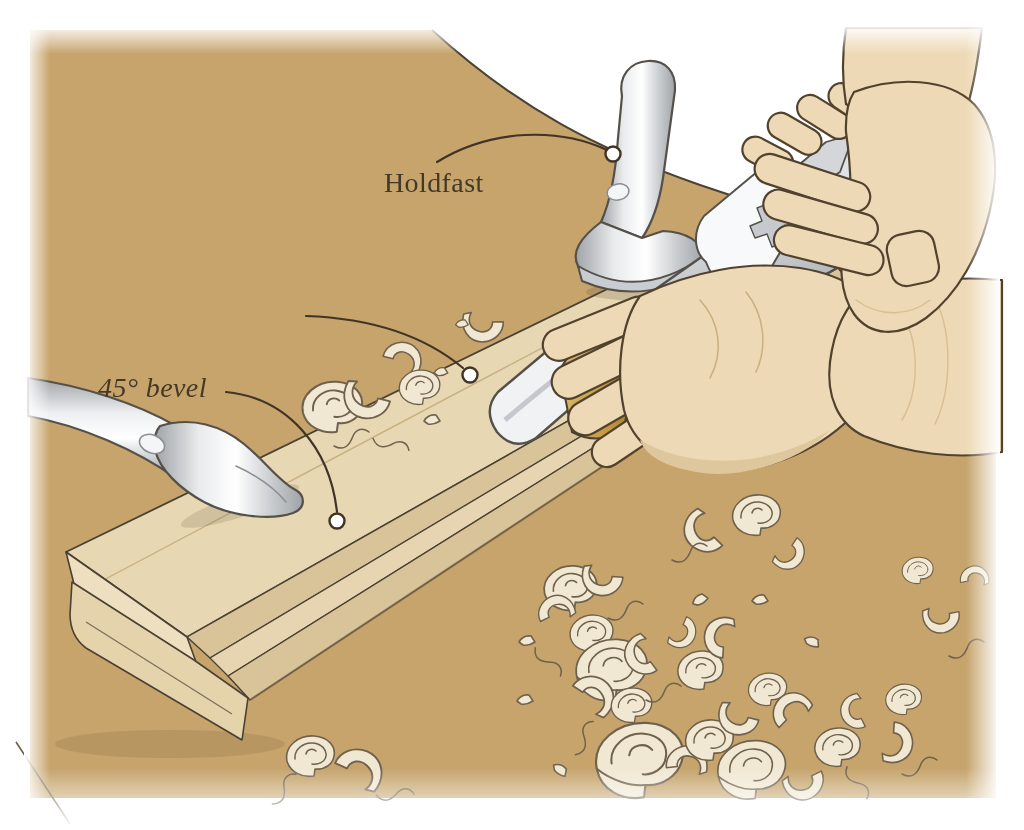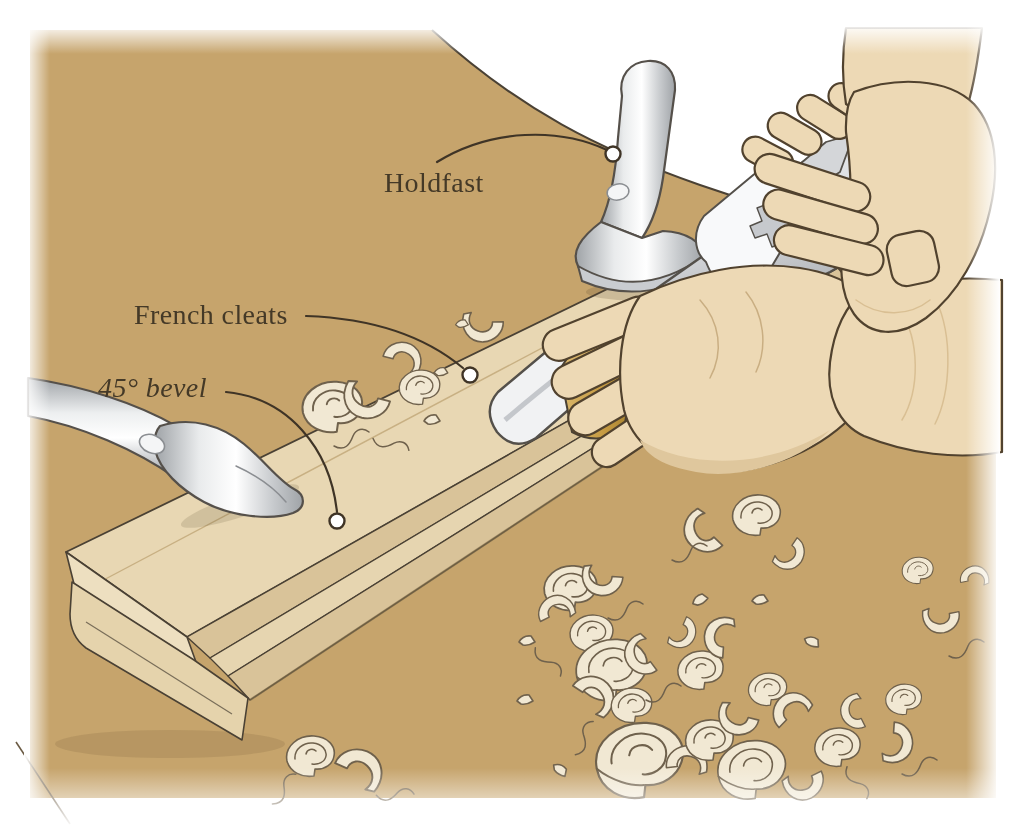--- a/index.html
+++ b/index.html
@@ -255,16 +255,15 @@
     <path class="leader" d="M437,162 C492,128 560,128 607,150"></path>
     <circle class="dot" cx="613" cy="154" r="7.5"></circle>
     <path class="leader" d="M306,316 C362,318 420,332 463,368"></path>
     <circle class="dot" cx="470" cy="375" r="7.5"></circle>
     <path class="leader" d="M226,392 C288,398 330,448 337,512"></path>
     <circle class="dot" cx="337" cy="521" r="7.5"></circle>
   </g>
 </svg>
 
 <div class="callout" style="left:384px;top:167px;">Holdfast</div>
-<div class="callout" style="left:134px;top:299px;">French cleats</div>
 <div class="callout" style="left:98px;top:372px;font-style:italic;">45° bevel</div>
 
 </div>
 
 </body></html>

